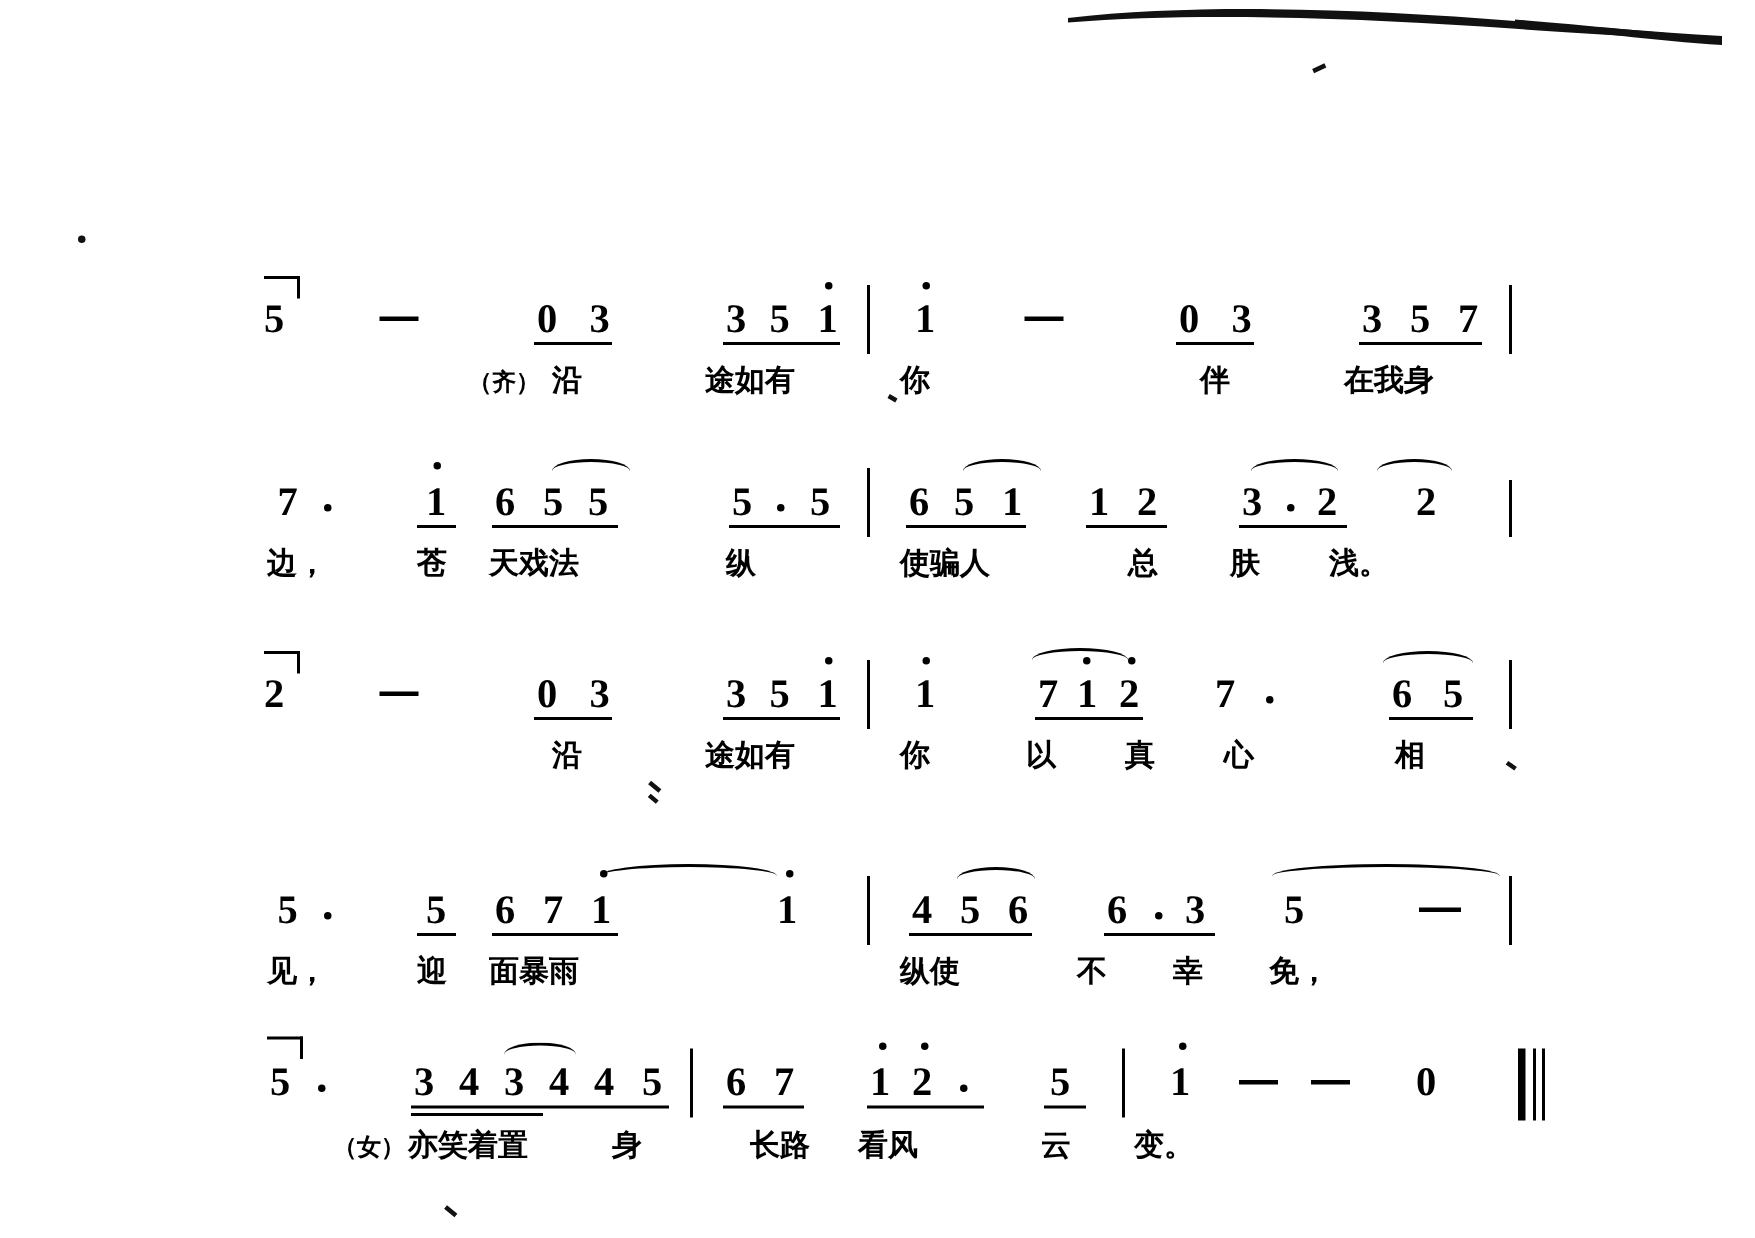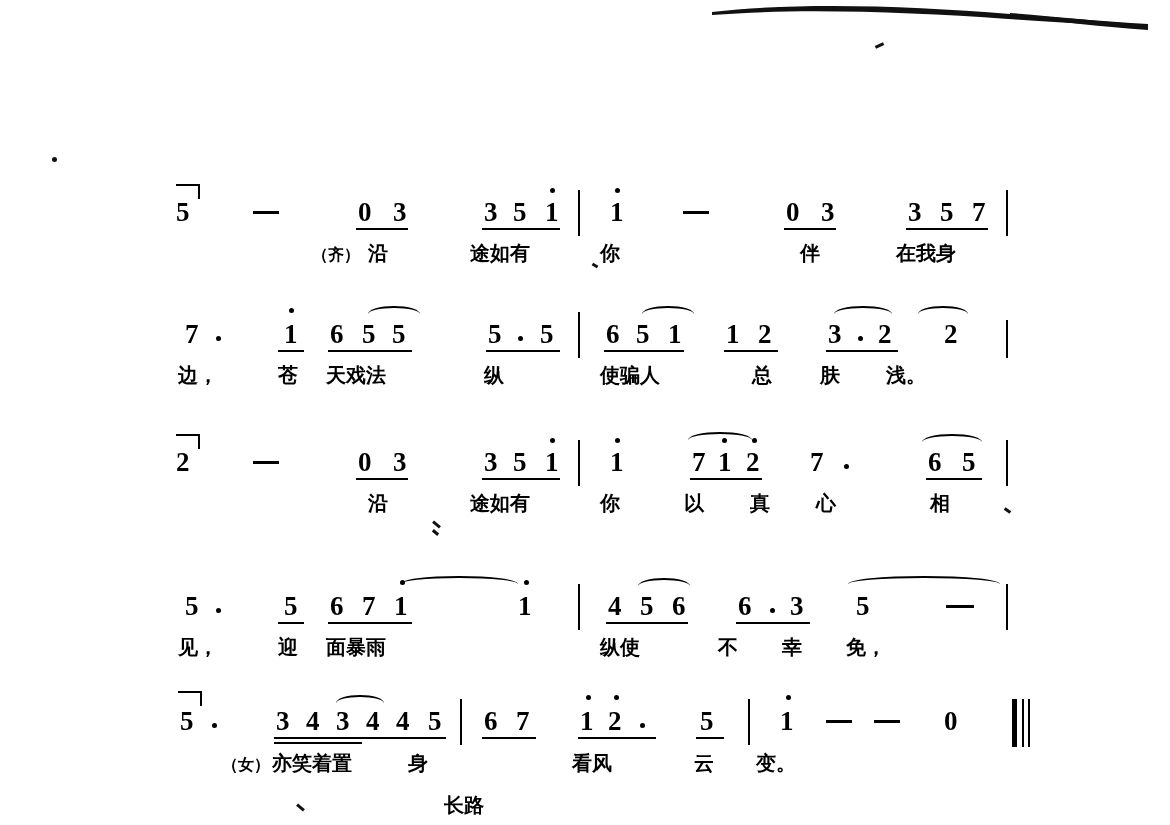--- a/index.html
+++ b/index.html
@@ -382,20 +382,20 @@
       <div class="nt" style="left:944px;top:13px;">0</div>
 
       <div class="bar thick" style="left:1012px;top:4px;height:48px;"></div>
       <div class="bar" style="left:1022px;top:4px;height:48px;"></div>
       <div class="bar" style="left:1028px;top:4px;height:48px;"></div>
     </div>
     <div class="lyric-row" style="left:0;top:753px;width:1170px;">
       <div class="lyr small" style="left:222px;top:4px;">（女）</div>
       <div class="lyr" style="left:272px;top:0px;">亦笑着置</div>
       <div class="lyr" style="left:408px;top:0px;">身</div>
-      <div class="lyr" style="left:444px;top:0px;margin-top:42px;">长路</div>
+      <div class="lyr" style="left:500px;top:0px;">长路</div>
       <div class="lyr" style="left:572px;top:0px;">看风</div>
       <div class="lyr" style="left:694px;top:0px;">云</div>
       <div class="lyr" style="left:756px;top:0px;">变。</div>
     </div>
   </div>
 
 </div>
 
 </body></html>

